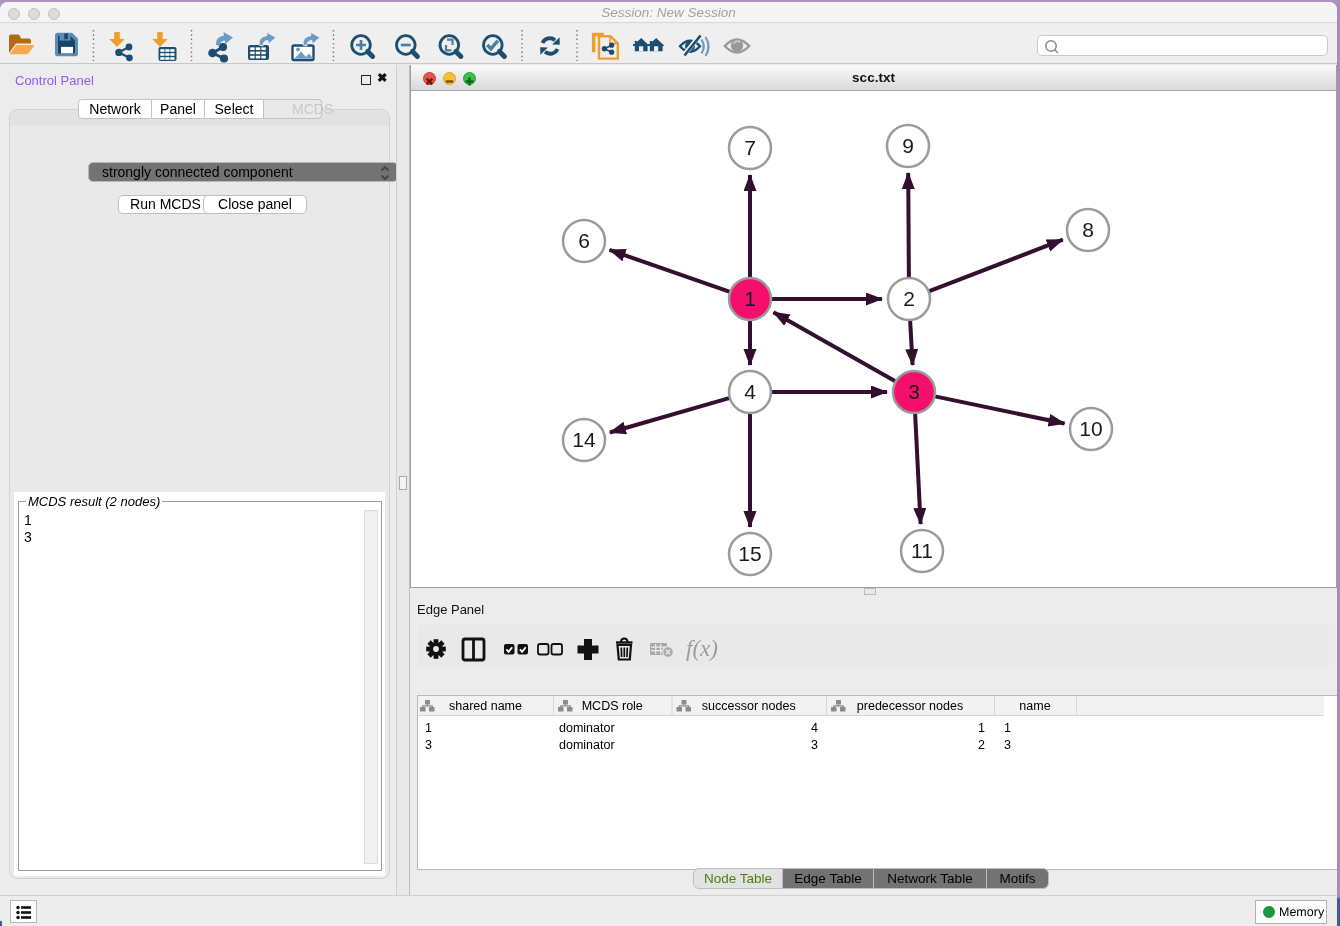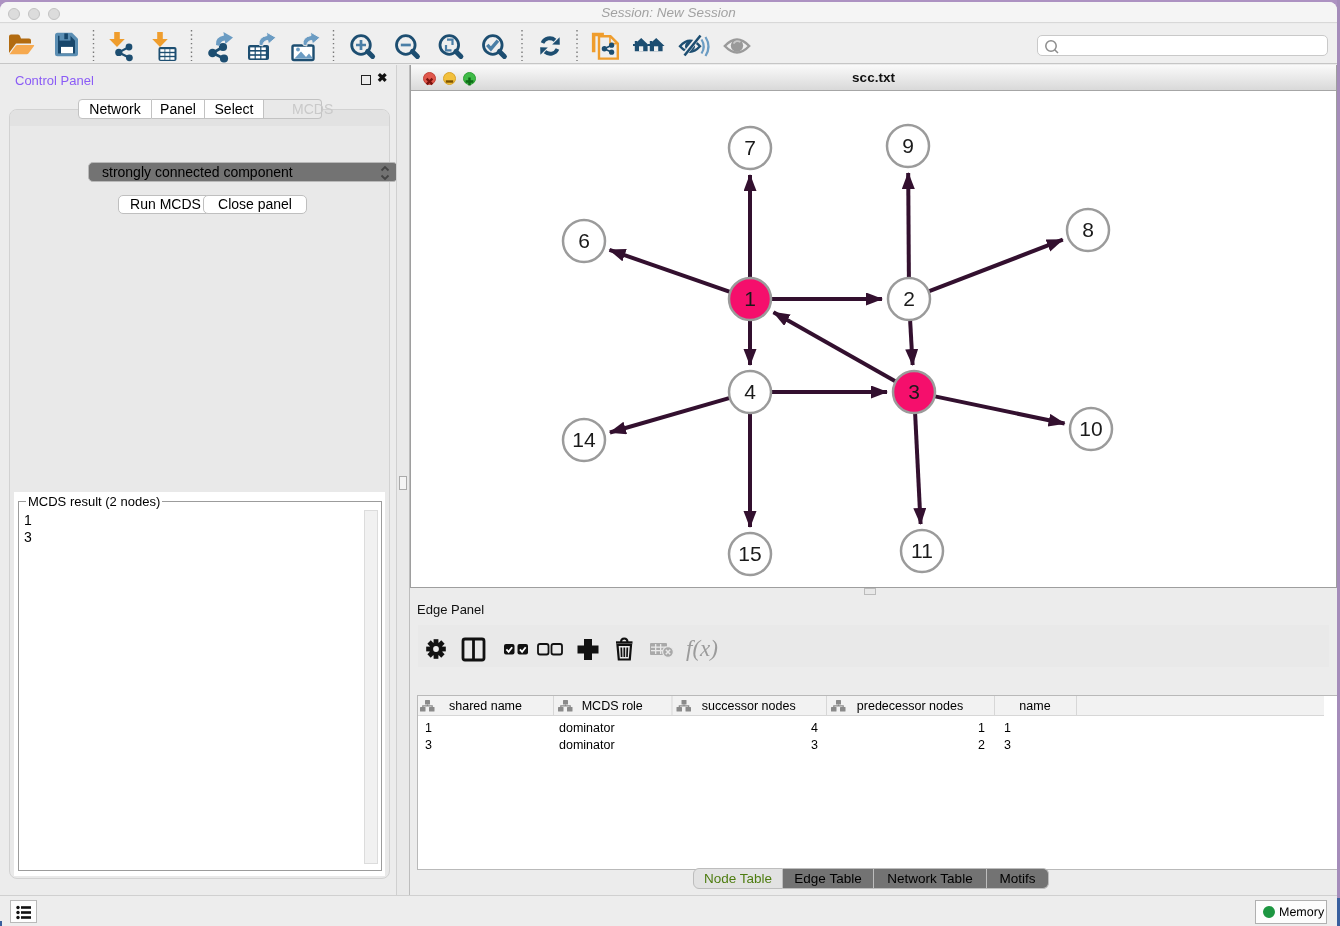--- a/index.html
+++ b/index.html
@@ -19,21 +19,21 @@
 .winbtn-sq { position:absolute; width:9.5px; height:9.5px; border:1.3px solid #222; }
 .winbtn-x { position:absolute; font-size:12.5px; font-weight:bold; color:#111; }
 .seg { position:absolute; top:34px; height:20px; background:#fff; border:1px solid #c2c2c2; font-size:14px; color:#000; text-align:center; line-height:19px; }
 #groupbox { position:absolute; left:9px; top:44px; width:381px; height:770px; border:1px solid #d2d2d2; border-radius:8px; background:#e9e9e9; }
 #grouptop { position:absolute; left:10px; top:45px; width:379px; height:16px; background:#e2e2e2; border-radius:7px 7px 0 0; }
 #optlabel { position:absolute; left:0; top:74px; width:396px; text-align:center; font-size:14px; color:#000; }
 #dropdown { position:absolute; left:44px; top:97px; width:310px; height:20px; background:#737373; border:1px solid #b9b9b9; border-radius:5px; font-size:14px; line-height:18px; padding-left:13px; color:#000;margin-left:44px; }
 .btn { position:absolute; top:130px; height:19px; background:#fff; border:1px solid #bfbfbf; border-radius:5px; font-size:14px; text-align:center; line-height:17px; color:#000; }
 #resultwrap { position:absolute; left:14px; top:427px; width:371px; height:384px; background:#fff; }
 #fieldset { position:absolute; left:4px; top:9px; width:364px; height:370px; border:1px solid #9c9c9c; background:#fff; }
-#fslabel { position:absolute; left:7px; top:-8px; background:#fff; padding:0 2px; font-size:13px; color:#000; }
+#fslabel { position:absolute; left:7px; top:-8px; background:#fff; padding:0 2px; font-size:13px; color:#000;font-style:italic; }
 #fsitems { position:absolute; left:5px; top:10px; font-size:14px; color:#000; line-height:16.5px; }
 #fstrack { position:absolute; right:3px; top:8px; width:14px; height:354px; background:#f1f1f1; border:1px solid #dcdcdc; }
 
 #vdivider { position:absolute; left:396px; top:63px; width:14px; height:830px; background:#e9e9e9; border-left:1px solid #d0d0d0; border-right:1px solid #bdbdbd; }
 #vgrab { position:absolute; left:399px; top:474px; width:8px; height:14px; background:#f4f4f4; border:1px solid #aaa; }
 
 #netframe { position:absolute; left:410px; top:63px; width:927px; height:523px; border-left:1px solid #9e9e9e; border-right:1px solid #9e9e9e; border-bottom:1px solid #9e9e9e; background:#fff; }
 #nettitle { position:absolute; left:0; top:0; width:925px; height:26px; background:linear-gradient(#fafafa,#d9d9d9); border-bottom:1px solid #a6a6a6; }
 #netname { position:absolute; top:5px; left:0; width:925px; text-align:center; font-size:13.5px; font-weight:bold; color:#111; }
 .tlight { position:absolute; top:7px; width:13px; height:13px; border-radius:50%; }

